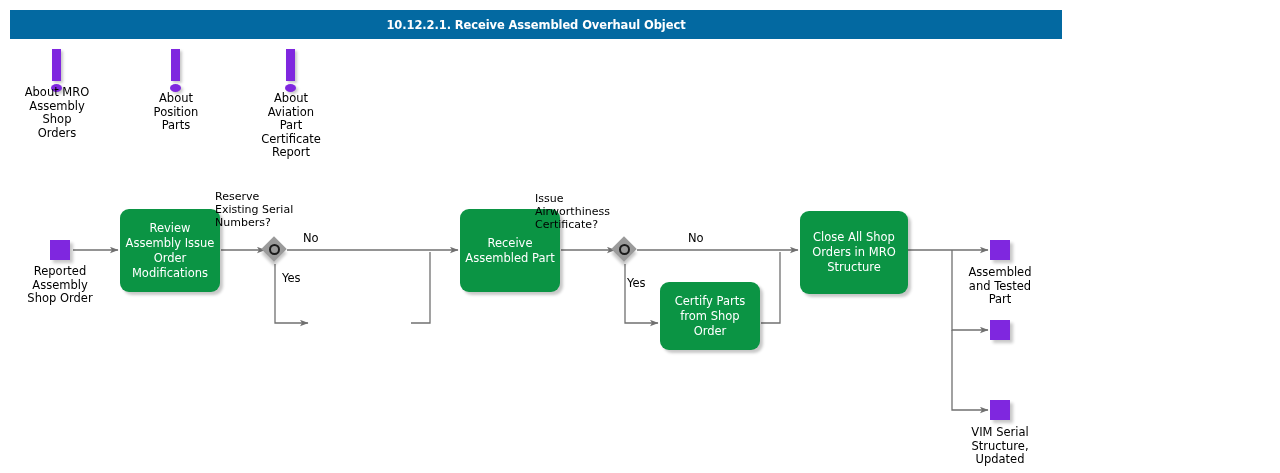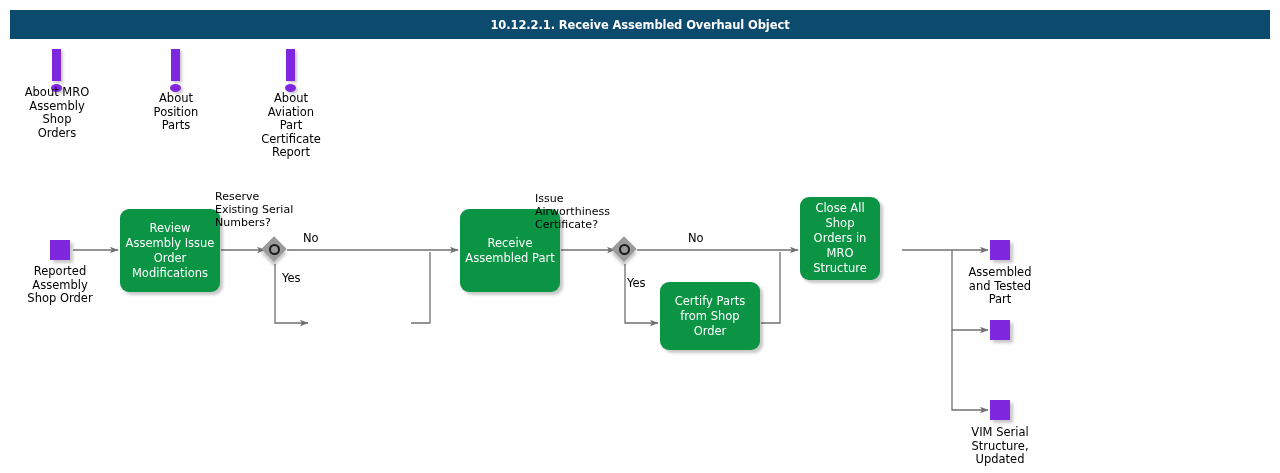--- a/index.html
+++ b/index.html
@@ -21,23 +21,23 @@
     left: 0; top: 0;
     width: 1280px;
     height: 473px;
   }
 
   
   .title-bar {
     position: absolute;
     left: 10px;
     top: 10px;
-    width: 1260px;
+    width: 1052px;
     height: 29px;
-    background: #0c4a6e;
+    background: #0369a1;
     box-sizing: border-box;
     padding-left: 16px;
   }
   .title-bar .title-text {
     position: absolute;
     left: 0;
     right: 0;
     top: 50%;
     transform: translateY(-50%);
     text-align: center;
@@ -262,21 +262,21 @@
     <span class="task-label">Receive
 Assembled Part</span>
   </div>
 
   <div class="task" style="left:660px; top:282px; width:100px; height:68px;">
     <span class="task-label">Certify Parts
 from Shop
 Order</span>
   </div>
 
-  <div class="task" style="left:800px; top:197px; width:80px; height:83px;">
+  <div class="task" style="left:800px; top:211px; width:108px; height:83px;">
     <span class="task-label">Close All Shop
 Orders in MRO
 Structure</span>
   </div>
 
   <div class="gateway" style="left:262px; top:237px;">
     <div class="diamond"></div>
     <div class="ring"></div>
   </div>
   <div class="gateway-label" style="left:215px; top:190px; width:120px;">Reserve

